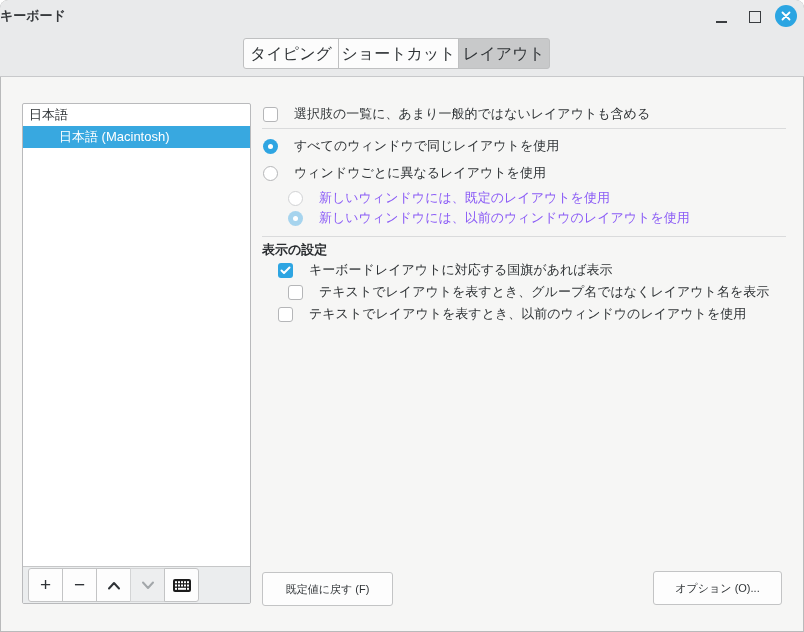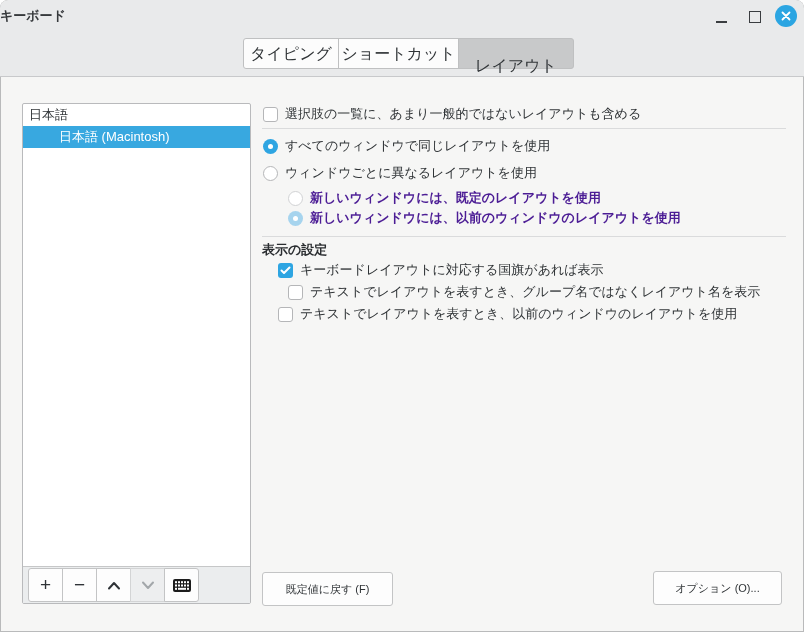--- a/index.html
+++ b/index.html
@@ -18,37 +18,37 @@
   .btn-close{left:775px;top:5px;width:22px;height:22px;border-radius:50%;background:#2ba5e2;}
 
   
   .tabs{position:absolute;left:243px;top:38px;height:31px;display:flex;}
   .tab{height:31px;line-height:29px;text-align:center;font-size:16px;color:#303437;background:#fcfcfc;border:1px solid #bfc0c1;margin-left:-1px;padding:0 14px;}
   .tab:first-child{margin-left:0;border-radius:3px 0 0 3px;}
   .tab:last-child{border-radius:0 3px 3px 0;}
   .tab.active{background:#c8c9ca;}
   .tab-typing{width:96px;padding:0;}
   .tab-shortcut{width:121px;padding:0;}
-  .tab-layout{width:116px;padding:12px;}
+  .tab-layout{width:92px;padding:0;}
 
   
   .leftpanel{position:absolute;left:22px;top:103px;width:229px;height:501px;border:1px solid #b9babc;border-radius:2px;background:#fff;display:flex;flex-direction:column;overflow:hidden;}
   .layout-list{flex:1;overflow:hidden;}
   .list-row{height:22px;line-height:22px;font-size:13px;color:#303437;padding-left:6px;white-space:nowrap;}
   .list-row.selected{background:#38a8e0;color:#fff;padding-left:36px;}
   .list-toolbar{height:37px;background:#ebedee;border-top:1px solid #c6c7c8;display:flex;align-items:center;padding:0 0 0 5px;}
   .tbtn{width:35px;height:34px;background:#fdfdfd;border:1px solid #c3c4c5;margin-left:-1px;display:flex;align-items:center;justify-content:center;font-size:19px;color:#2f3337;}
   .tbtn:first-child{margin-left:0;border-radius:3px 0 0 3px;}
   .tbtn.last{border-radius:0 3px 3px 0;}
   .tbtn.disabled{background:#edeeef;border-color:#d3d4d5;color:#a3a7aa;}
 
   
-  .row{position:absolute;display:flex;align-items:center;gap:7px;font-size:13px;color:#303437;height:22px;}
+  .row{position:absolute;display:flex;align-items:center;gap:16px;font-size:13px;color:#303437;height:22px;}
   .row .lbl{white-space:nowrap;}
-  .row.disabled{color:#4c1d95;font-weight:bold;}
+  .row.disabled{color:#8b5cf6;}
   .sep{position:absolute;left:262px;width:524px;height:1px;background:#dadbdc;}
   .section-title{position:absolute;left:262px;font-size:13px;font-weight:bold;color:#2b2e31;height:20px;line-height:20px;}
 
   .checkbox{width:15px;height:15px;border-radius:3px;flex:none;display:flex;align-items:center;justify-content:center;}
   .checkbox.off{background:#fff;border:1px solid #b5b6b8;}
   .checkbox.on{background:#2ea5e2;}
   .radio{width:15px;height:15px;border-radius:50%;flex:none;position:relative;}
   .radio.off{background:#fff;border:1px solid #b5b6b8;}
   .radio.off.dis{border-color:#d1d2d4;}
   .radio.on{background:#2ea5e2;}

